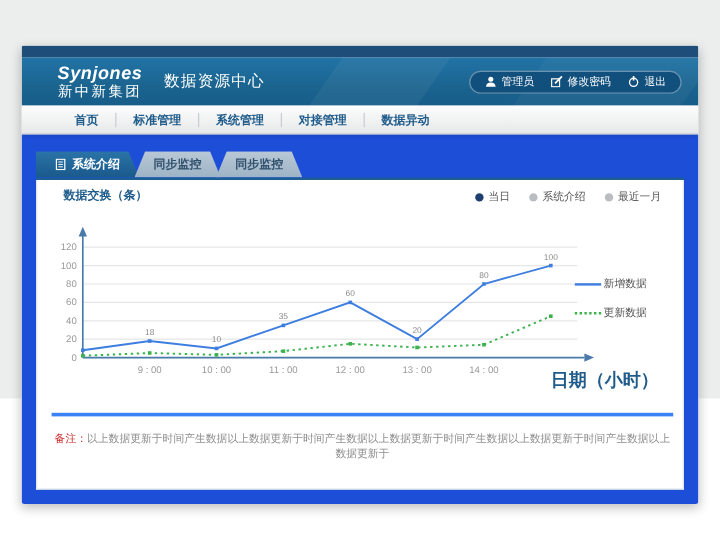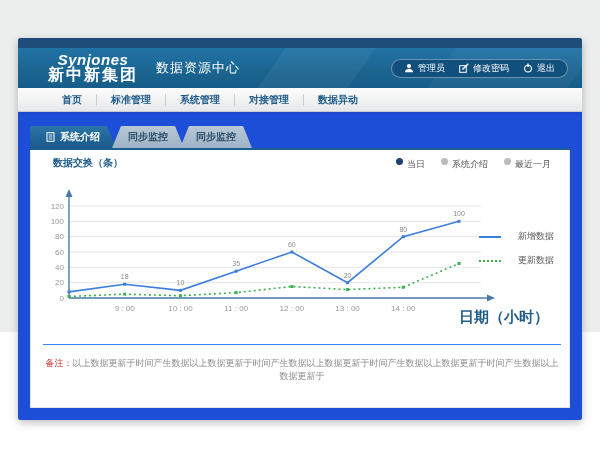--- a/index.html
+++ b/index.html
@@ -11,21 +11,21 @@
 
   
   .topstrip { height:10px; background:#1d4d78; }
   .header { position:relative; height:40px; overflow:hidden; display:flex; align-items:center;
     background:linear-gradient(180deg,#2173a6 0%,#1b648f 60%,#175d8a 100%); }
   .streak { position:absolute; top:-10px; height:70px; width:90px; background:rgba(255,255,255,.05);
     transform:skewX(-35deg); }
   .s1 { left:250px; } .s2 { left:420px; width:140px; background:rgba(255,255,255,.04); }
   .logo { margin-left:30px; color:#fff; text-align:center; line-height:1.05; position:relative; }
   .logo-en { font-size:15px; font-weight:bold; font-style:italic; letter-spacing:.5px; }
-  .logo-cn { font-size:16px; font-weight:bold; letter-spacing:2px; }
+  .logo-cn { font-size:12px; font-weight:normal; letter-spacing:2px; }
   .app-title { margin-left:18px; color:#fff; font-size:13px; letter-spacing:1px; position:relative; }
   .user-pill { margin-left:auto; margin-right:14px; display:flex; align-items:center; gap:14px;
     background:#114f7c; border:1px solid rgba(255,255,255,.38); border-radius:10px;
     padding:2px 12px; position:relative; }
   .u-item { display:flex; align-items:center; gap:4px; color:#fff; font-size:9px; cursor:pointer; white-space:nowrap; }
 
   
   .nav { height:24px; display:flex; align-items:center; padding-left:30px;
     background:linear-gradient(180deg,#fdfdfd,#e7e8e9); border-bottom:1px solid #c9cccf;
     box-shadow:0 2px 3px rgba(0,0,0,.08); position:relative; }
@@ -39,33 +39,33 @@
     font-weight:bold; cursor:pointer; }
   .tab.active { background:linear-gradient(180deg,#2b74a7,#1a598c); color:#fff;
     clip-path:polygon(0 0, calc(100% - 9px) 0, 100% 100%, 0 100%); gap:5px; }
   .tab.inactive { background:linear-gradient(180deg,#b9c8d6,#9db3c5); color:#30506c;
     clip-path:polygon(9px 0, calc(100% - 9px) 0, 100% 100%, 0 100%); margin-left:-4px; }
   .tab-underline { height:2px; background:#1d5f92; }
 
   .panel { position:relative; height:258px; border:1px solid #dfe5ea; border-top:none; background:#fff; }
 
   .radios { position:absolute; top:8px; right:18px; display:flex; gap:16px; }
-  .radio { display:flex; gap:4px; font-size:9px; color:#555; cursor:pointer; }
+  .radio { display:flex; align-items:center; gap:4px; font-size:9px; color:#555; cursor:pointer; }
   .dot { width:7px; height:7px; border-radius:50%; background:#b9bdc2; }
   .dot.sel { background:#1e3f6f; }
 
   .ylabel { position:absolute; top:6px; left:22px; font-size:10px; font-weight:bold; color:#1f5c8b; }
   .chart-svg { position:absolute; top:36px; left:10px; }
   .legend { position:absolute; top:80px; right:12px; width:78px; }
-  .lg-row { display:flex; align-items:center; gap:17px; font-size:9px; color:#555; margin-bottom:11px; }
+  .lg-row { display:flex; align-items:center; gap:2px; font-size:9px; color:#555; margin-bottom:11px; }
   .sw-line { width:22px; height:0; border-top:2px solid #3d7ede; }
   .sw-dots { width:22px; height:0; border-top:2px dotted #3bb24d; }
   .xlabel { position:absolute; top:158px; right:20px; font-size:15px; font-weight:bold; color:#1f5c8b; }
 
-  .note { position:absolute; left:12px; right:8px; top:194px; border-top:1px solid #3b82f6;
+  .note { position:absolute; left:12px; right:8px; top:194px; border-top:3px solid #3b82f6;
     padding-top:12px; text-align:center; font-size:9px; color:#8d8d8d; line-height:1.4; }
   .note-prefix { color:#cb2a2a; }
   svg text { font-family:"Liberation Sans","DejaVu Sans",sans-serif; }
 </style>
 </head>
 <body>
 
 <div class="page">
   <div class="window">
 

